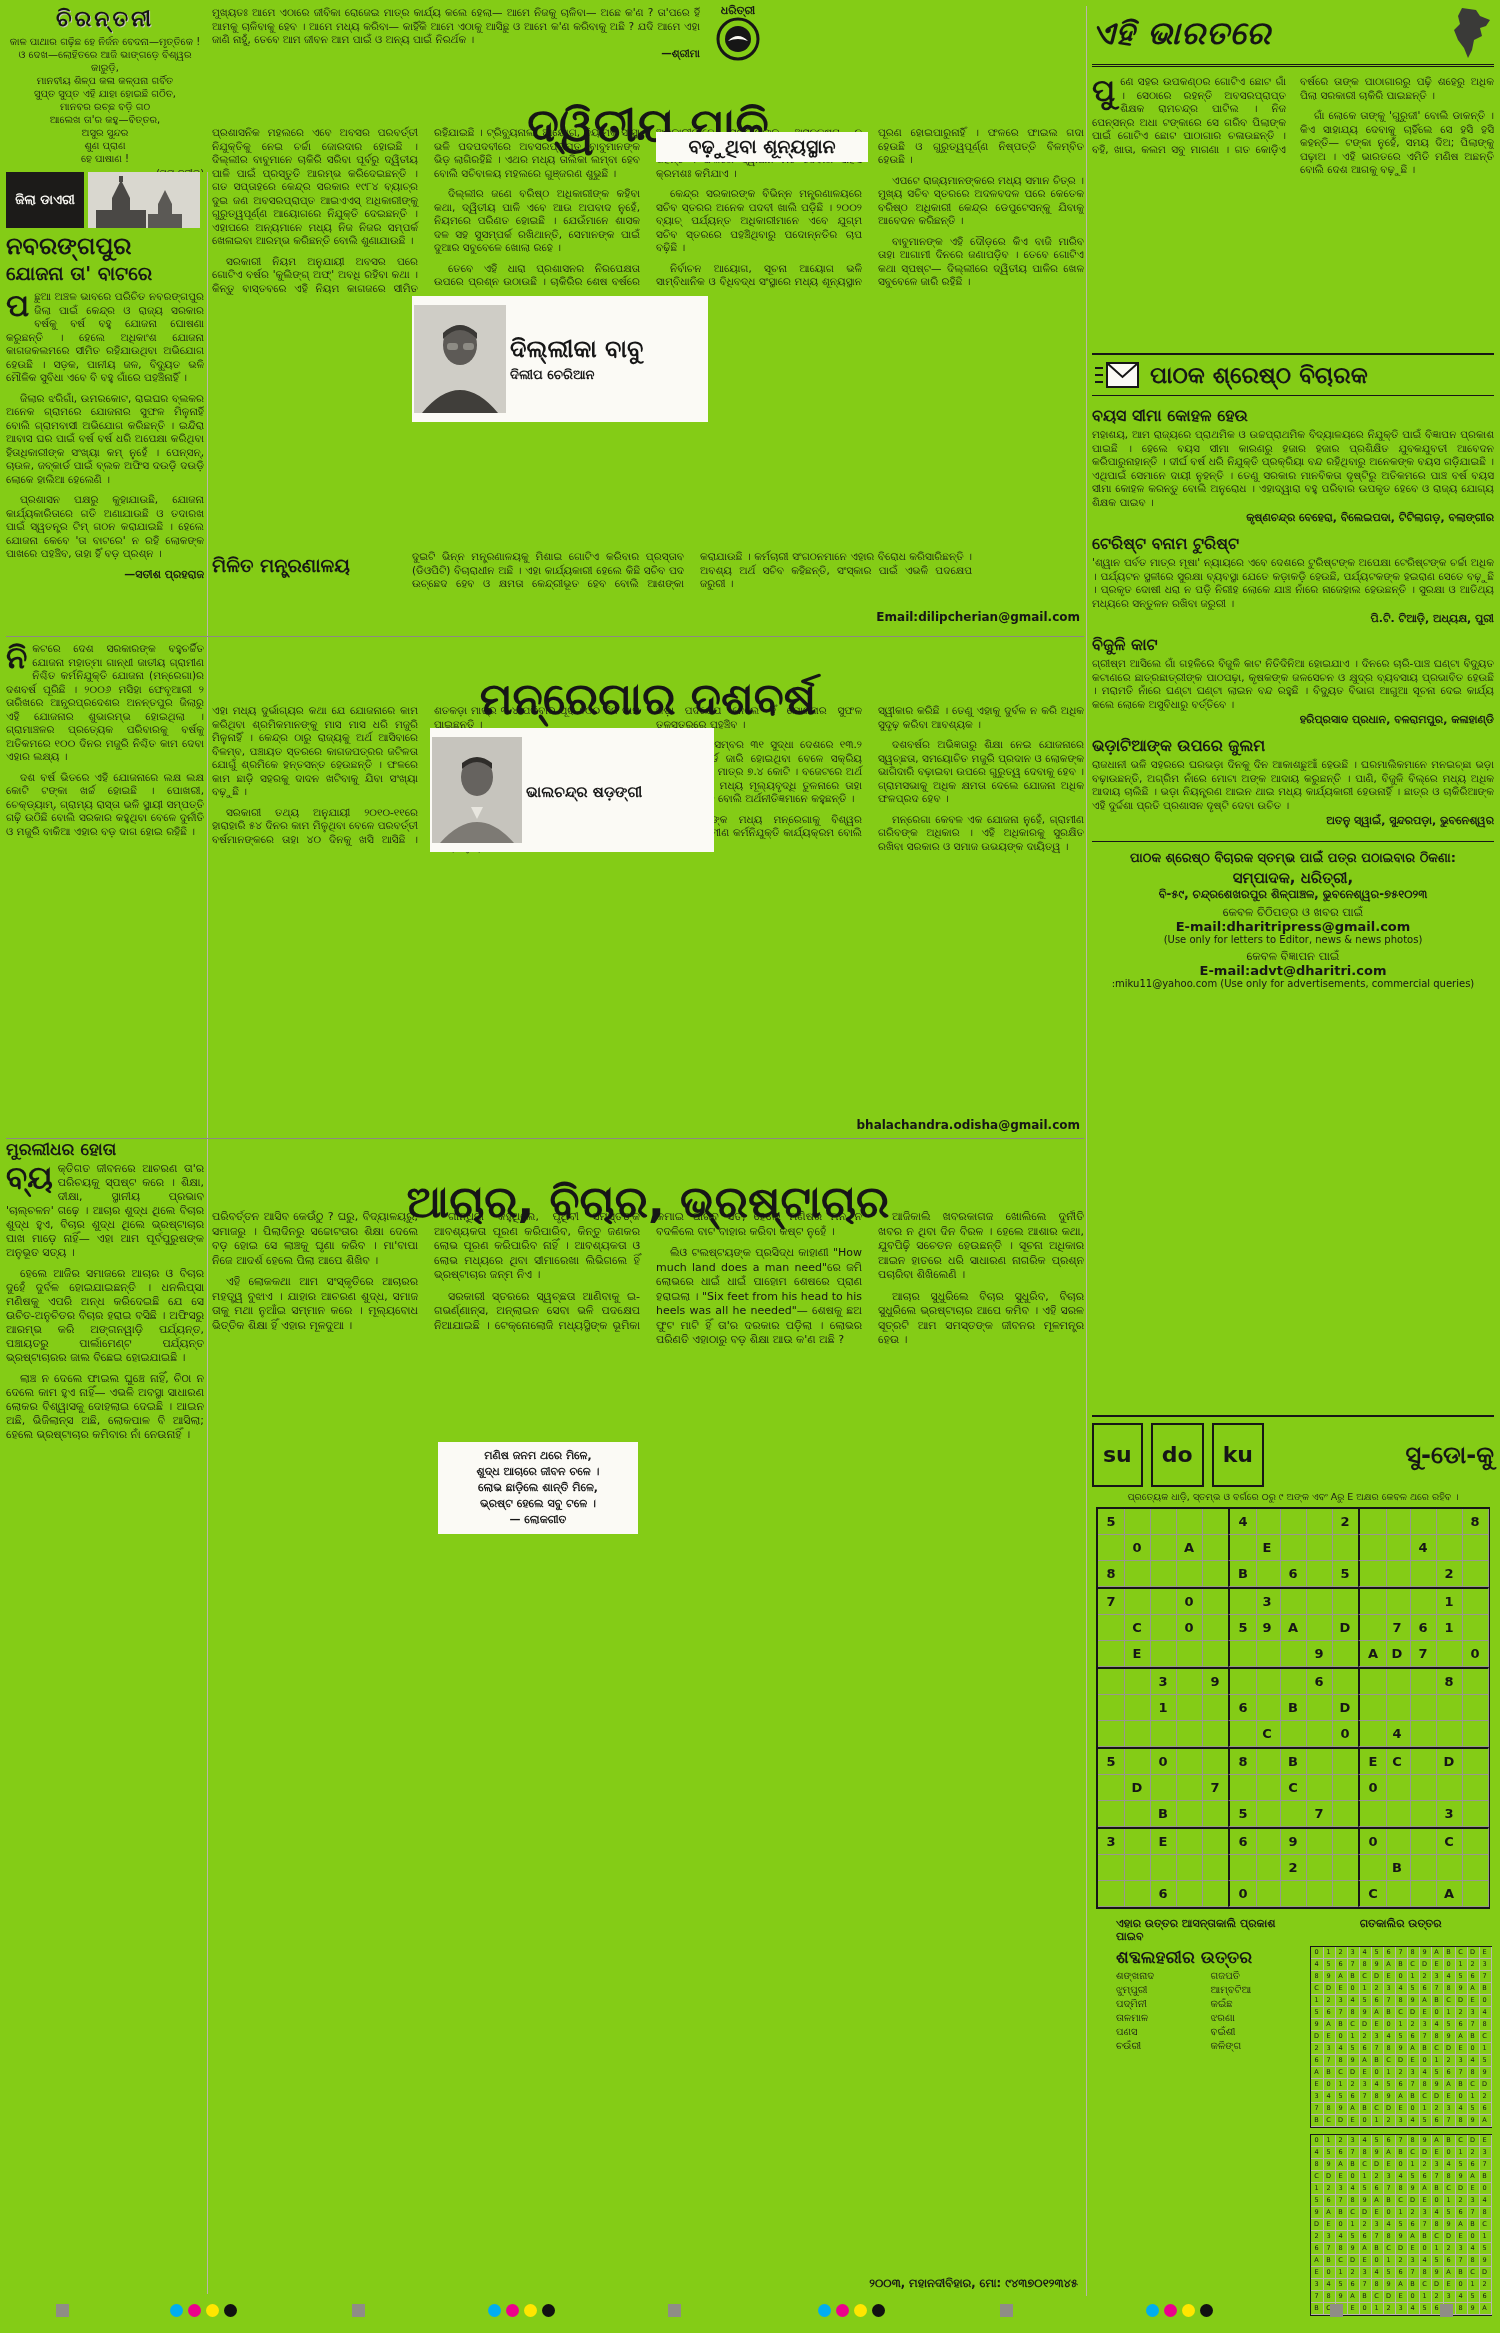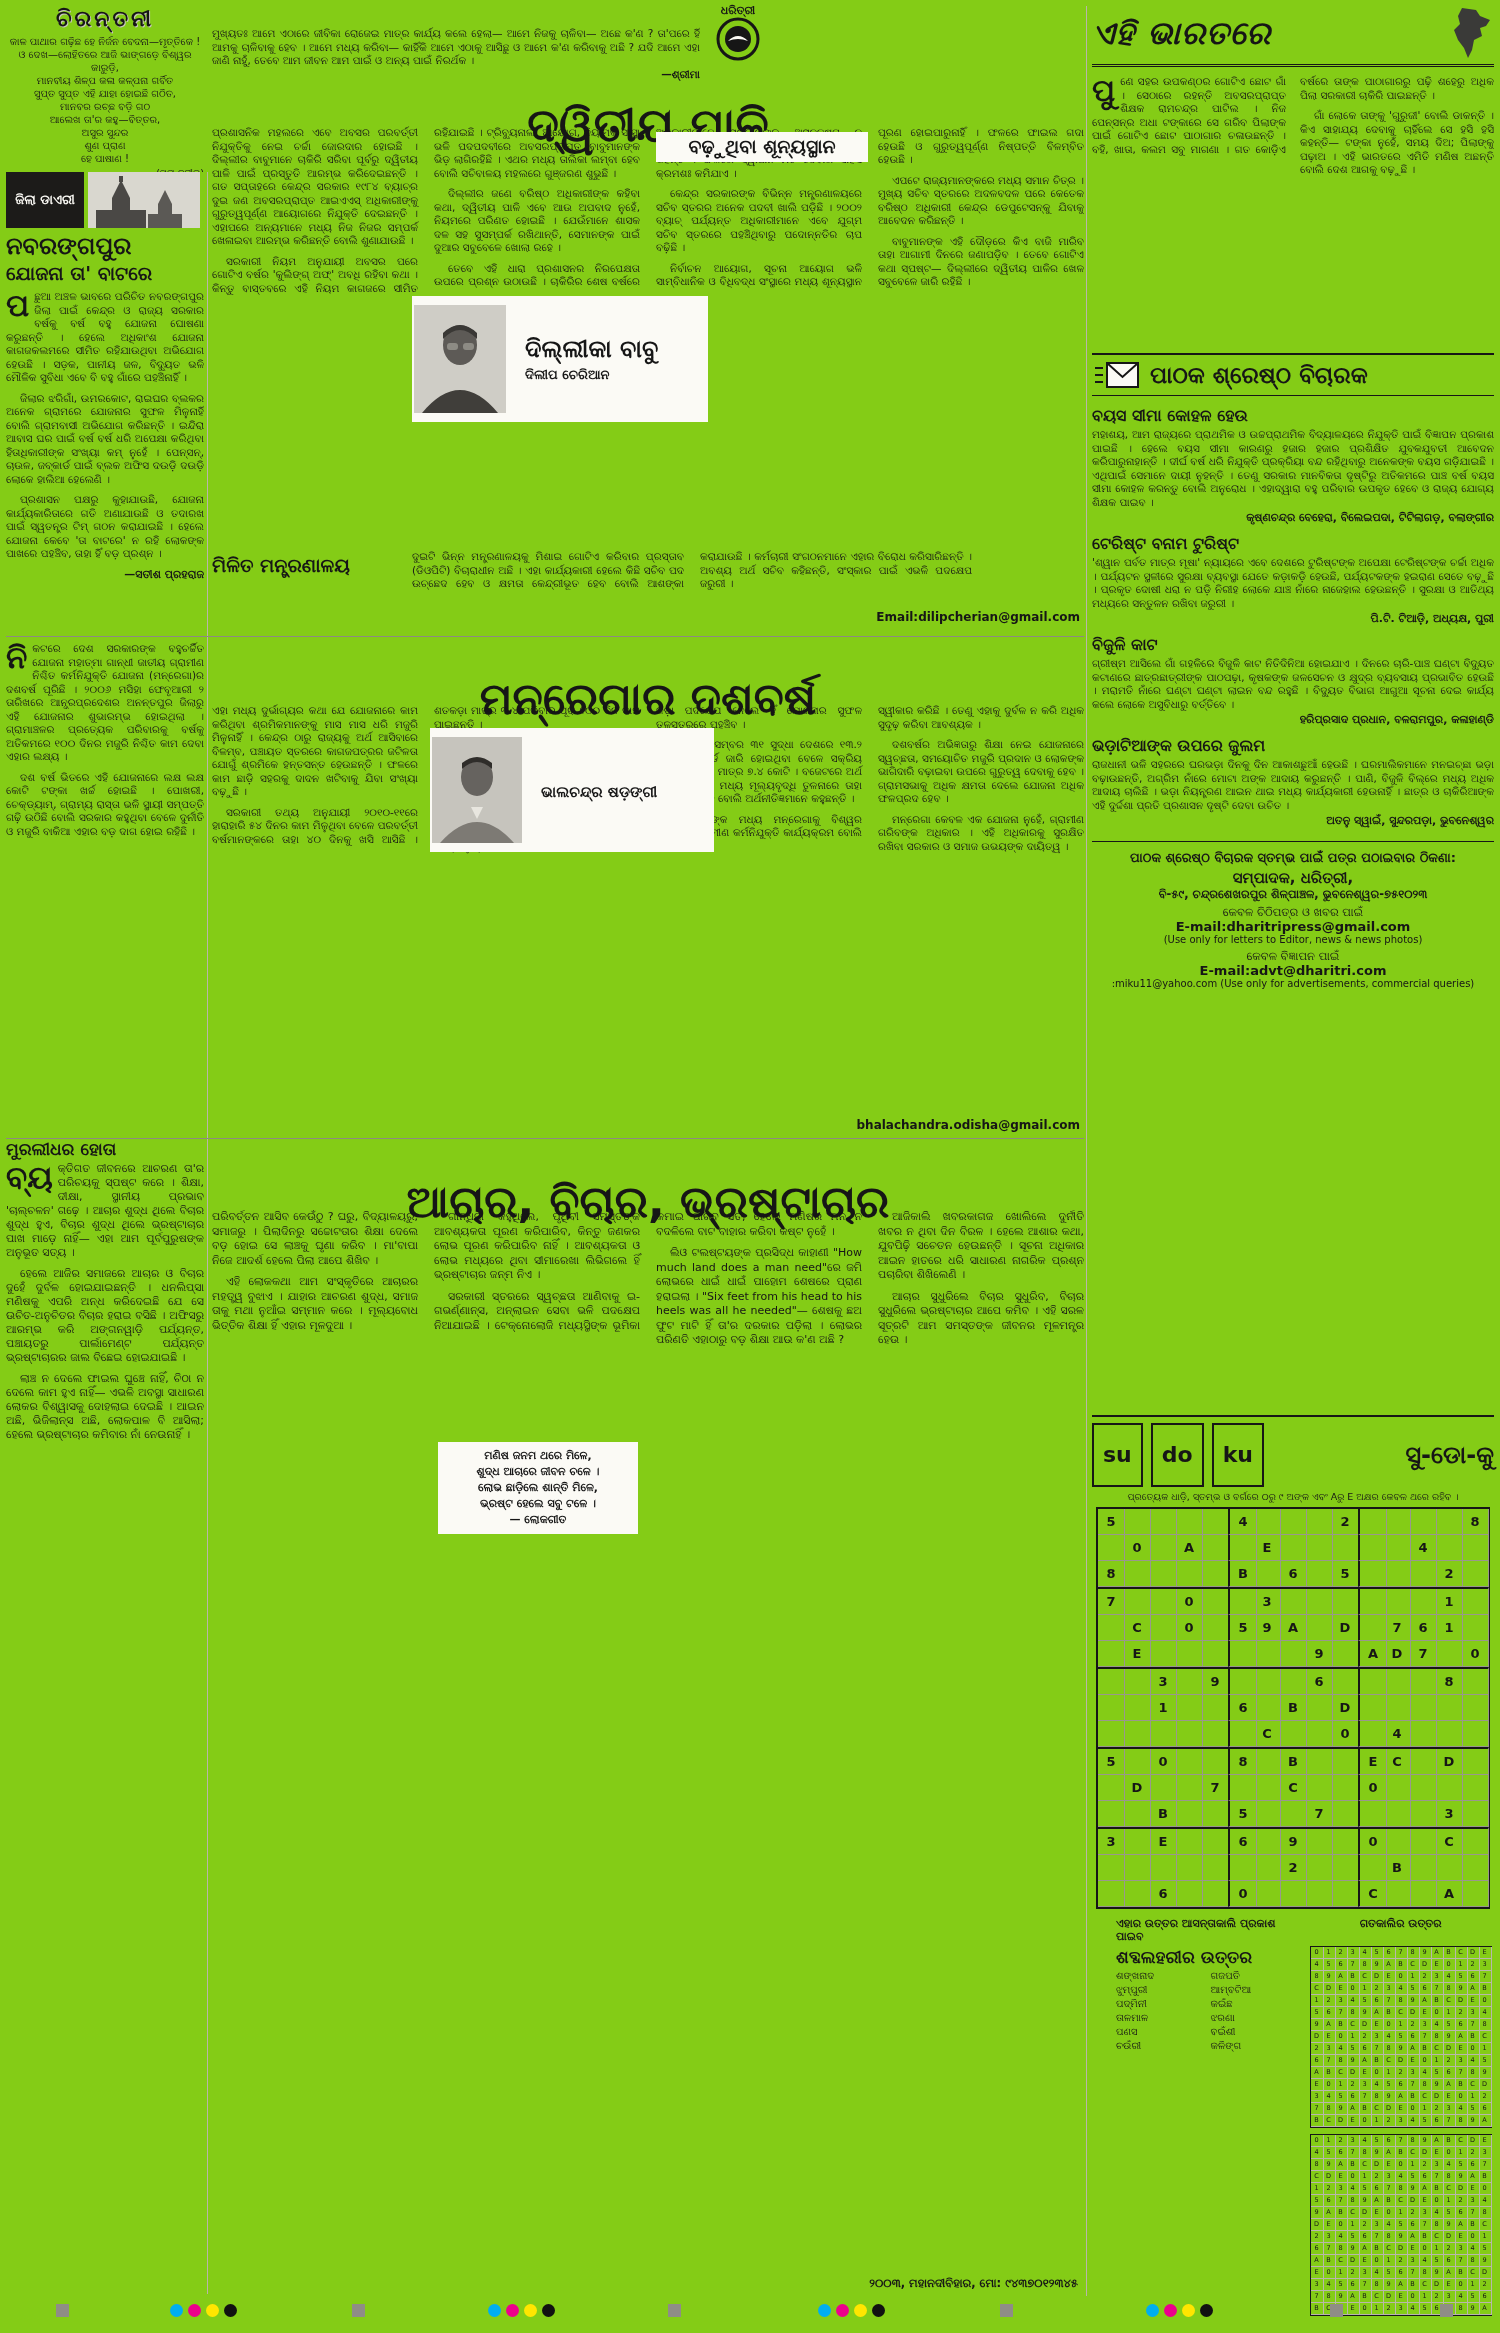--- a/index.html
+++ b/index.html
@@ -13,31 +13,31 @@
   .vrule{position:absolute;width:1px;background:#b9b5aa;}
   .hrule{position:absolute;height:1px;background:#8d8a81;}
 
   
   .poem-box{position:absolute;left:6px;top:6px;width:198px;height:166px;overflow:hidden;text-align:center;}
   .poem-title{font-size:22px;font-weight:800;letter-spacing:3px;margin-bottom:4px;text-shadow:1px 1px 0 #c9c6bd;}
   .poem-line{font-size:10px;line-height:13px;}
   .poem-source{font-size:9.5px;text-align:right;margin-top:2px;}
 
   
-  .quote-strip{position:absolute;left:212px;top:6px;width:488px;height:56px;overflow:hidden;font-size:10.5px;line-height:13.5px;margin-top:21px;}
+  .quote-strip{position:absolute;left:212px;top:6px;width:488px;height:56px;overflow:hidden;font-size:10.5px;line-height:13.5px;}
   .quote-attrib{text-align:right;font-weight:700;font-size:10.5px;}
   .logo-box{position:absolute;left:706px;top:4px;width:64px;height:60px;text-align:center;}
   .logo-label{font-size:11px;font-weight:800;}
 
   
   .editorial{position:absolute;left:212px;top:66px;width:872px;height:560px;}
   .headline-xl{font-size:46px;line-height:56px;font-weight:700;text-align:center;}
   .ed-cols{position:absolute;left:0;top:60px;width:872px;height:422px;column-count:4;column-gap:16px;
            font-size:10.5px;line-height:13.5px;overflow:hidden;}
-  .author-box{display:flex;gap:19px;align-items:center;border:0;}
+  .author-box{display:flex;gap:4px;align-items:center;border:0;}
   .ed-author{left:200px;top:230px;width:292px;height:122px;padding:2px;}
   .author-name-big{font-size:24px;font-weight:800;line-height:28px;}
   .author-name-sm{font-size:13px;font-weight:700;margin-top:4px;}
   .subhead{font-size:19px;font-weight:800;text-align:center;}
   .ed-subhead1{left:444px;top:66px;width:212px;height:30px;line-height:28px;}
   .ed-band{position:absolute;left:0;top:484px;width:872px;height:76px;overflow:hidden;}
   .ed-band-title{position:absolute;left:0;top:4px;width:190px;font-size:19px;font-weight:800;}
   .ed-band-text{position:absolute;left:200px;top:0;width:560px;height:72px;column-count:2;column-gap:16px;
                 font-size:10.5px;line-height:13.5px;overflow:hidden;}
   .email-line{position:absolute;right:4px;bottom:2px;font-size:12px;font-weight:800;}

